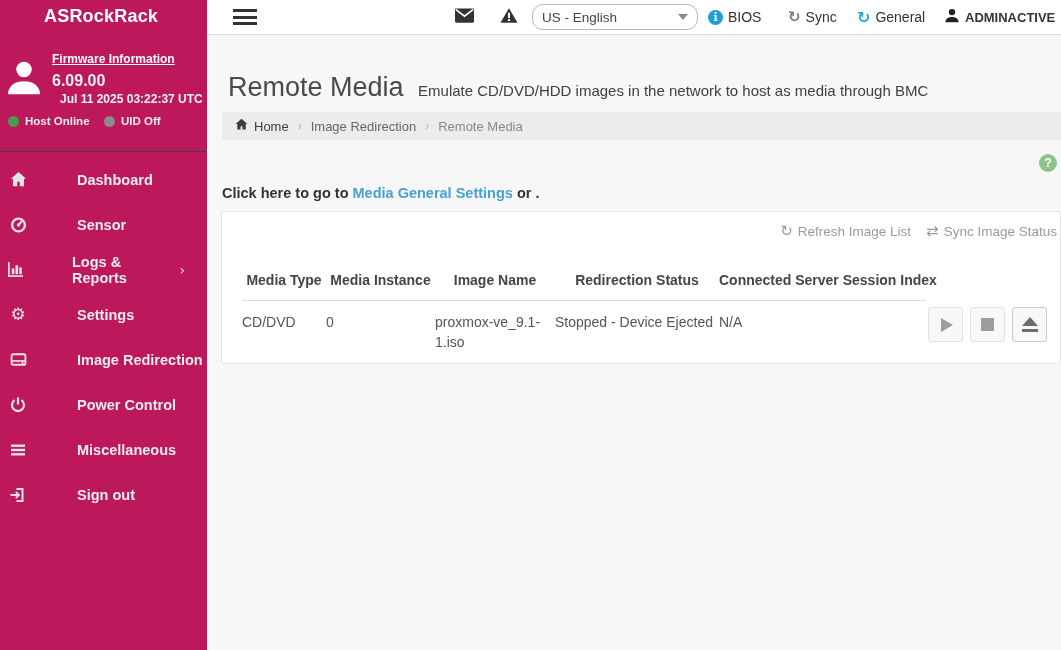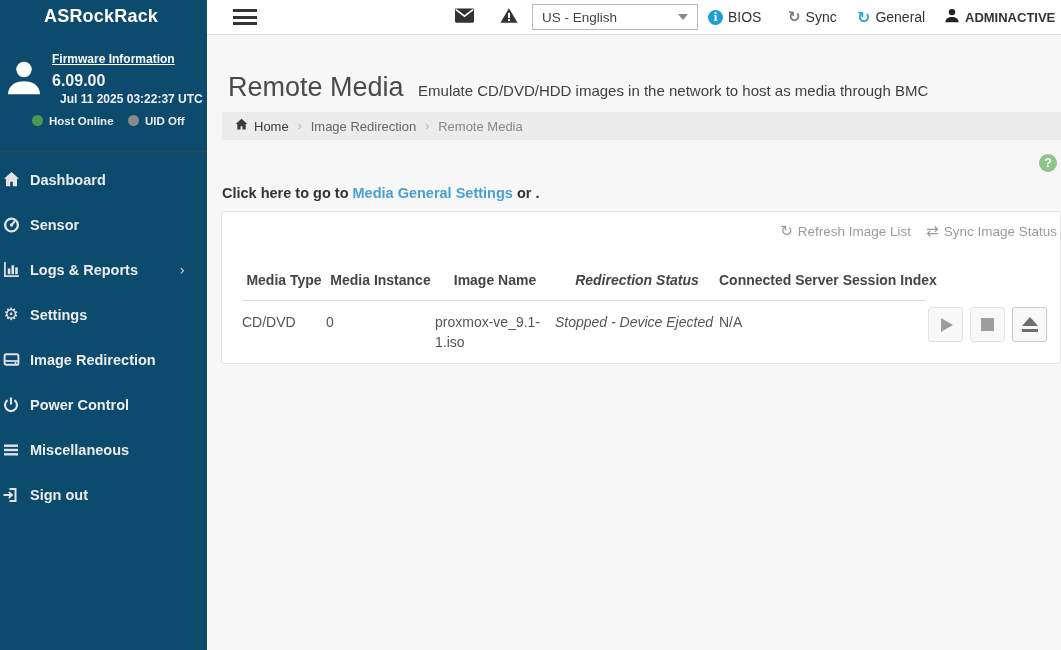--- a/index.html
+++ b/index.html
@@ -1,49 +1,49 @@
 <!DOCTYPE html>
 <html><head>
 <meta charset="utf-8">
 <style>
   * { margin:0; padding:0; box-sizing:border-box; }
   html,body { width:1061px; height:650px; overflow:hidden; background:#f7f7f7;
               font-family:"Liberation Sans", sans-serif; }
 
   
   #sidebar { position:absolute; left:0; top:0; width:207px; height:650px;
-             background:#0c4a6e; color:#e8e8e8; z-index:5; overflow:hidden; }
+             background:#be185d; color:#e8e8e8; z-index:5; overflow:hidden; }
   .logo { position:absolute; left:44px; top:6px; font-size:18px; font-weight:bold; color:#fff; letter-spacing:.2px; }
   .avatar { position:absolute; left:4px; top:52px; color:#fff; }
   .fw-link { position:absolute; left:52px; top:52px; font-size:12px; font-weight:bold; color:#fff; text-decoration:underline; cursor:pointer; }
   .fw-ver  { position:absolute; left:52px; top:72px; font-size:16px; font-weight:bold; color:#f0f0f0; }
   .fw-date { position:absolute; left:60px; top:92px; font-size:12px; font-weight:bold; color:#f0f0f0; }
-  .status-group { position:absolute; top:115px; display:flex; gap:6px;
-                  font-size:11.5px; font-weight:bold; color:#ededed;margin-left:24px; }
+  .status-group { position:absolute; top:115px; display:flex; align-items:center; gap:6px;
+                  font-size:11.5px; font-weight:bold; color:#ededed; }
   #host-status { left:8px; } #uid-status { left:104px; }
   .dot { width:11px; height:11px; border-radius:50%; display:inline-block; }
   .side-divider { position:absolute; left:0; right:0; top:151px; border-top:1px solid #424242; }
   .menu { position:absolute; left:0; right:0; top:157px; }
-  .menu-item { height:45px; display:flex; align-items:center; padding-left:0; cursor:pointer; }
+  .menu-item { height:45px; display:flex; align-items:center; padding-left:7px; cursor:pointer;gap:40px; }
   .menu-item .mi { width:22px; display:flex; justify-content:center; align-items:center;
                    margin-right:8px; color:#e3e3e3; }
   .menu-item .ml { font-size:14.5px; font-weight:bold; color:#ececec; }
   .menu-item .chev { margin-left:auto; margin-right:22px; font-size:14px; color:#d8d8d8;
                      font-family:"DejaVu Sans",sans-serif; }
   .glyph { font-family:"DejaVu Sans",sans-serif; line-height:1; }
 
   
   #topbar { position:absolute; left:207px; top:0; width:854px; height:35px; background:#fff;
             border-bottom:1px solid #dcdcdc; }
   .hamburger { position:absolute; left:26px; top:9px; width:24px; cursor:pointer; }
   .hamburger div { height:3px; background:#333; margin-bottom:3.5px; }
   .tb-ic { position:absolute; top:8px; color:#333; cursor:pointer; }
   #envelope-wrap { left:248px; } #warning-wrap { left:293px; top:7px; }
   .lang { position:absolute; left:325px; top:4px; width:166px; height:26px; border:1px solid #b9b9b9;
-          border-radius:0; background:#fff; display:flex; align-items:center; padding:0 9px;
+          border-radius:11px; background:#fff; display:flex; align-items:center; padding:0 9px;
           font-size:13.5px; color:#444; cursor:pointer; }
   .lang .caret { margin-left:auto; width:0; height:0; border-left:5px solid transparent;
                  border-right:5px solid transparent; border-top:6px solid #8a8a8a; }
   .tb-group { position:absolute; top:0; height:34px; display:flex; align-items:center; gap:5px;
               font-size:14px; color:#333; cursor:pointer; }
   #bios-group { left:501px; } #sync-group { left:581px; } #refresh-group { left:650px; }
   #user-group { left:737px; font-weight:bold; font-size:13px; }
   .info-badge { width:15px; height:15px; border-radius:50%; background:#1d9ed8; color:#fff;
                 font-size:11px; font-weight:bold; text-align:center; line-height:15px;
                 font-family:"DejaVu Serif",serif; }
@@ -68,21 +68,21 @@
 
   
   .panel { position:absolute; left:14px; top:176px; right:0; height:153px; background:#fff;
            border:1px solid #e3e3e3; border-radius:3px; }
   .panel-links { position:absolute; top:12px; right:3px; display:flex; gap:15px;
                  color:#9b9b9b; font-size:13.5px; white-space:nowrap; }
   .panel-links .plink { display:flex; align-items:center; gap:5px; cursor:pointer; }
   .plink .glyph { font-size:15px; color:#9b9b9b; }
   .thead { position:absolute; left:20px; top:60px; display:flex; font-size:14px; font-weight:bold;
            color:#454545; white-space:nowrap;text-align:center; }
-  .c1{width:84px;} .c2{width:109px;} .c3{width:120px;} .c4{width:164px;font-style:italic;} .c5{width:215px;}
+  .c1{width:84px;} .c2{width:109px;} .c3{width:120px;} .c4{width:164px;} .c5{width:215px;}
   .underline { position:absolute; left:20px; top:88px; width:684px; border-top:1px solid #dcdcdc; }
   .trow { position:absolute; left:20px; top:100px; display:flex; font-size:14px; color:#555;
           line-height:20px; }
   .trow .c3 { padding-right:14px; }
   .actions { position:absolute; top:95px; right:13px; display:flex; gap:7px; }
   .act-btn { width:35px; height:35px; background:#f8f8f8; border:1px solid #e2e2e2; border-radius:3px;
              display:flex; align-items:center; justify-content:center; cursor:pointer; }
   .act-btn.eject { border-color:#c9c9c9; }
   .play-tri { width:0; height:0; border-top:7px solid transparent; border-bottom:7px solid transparent;
               border-left:12px solid #9d9d9d; margin-left:3px; }

